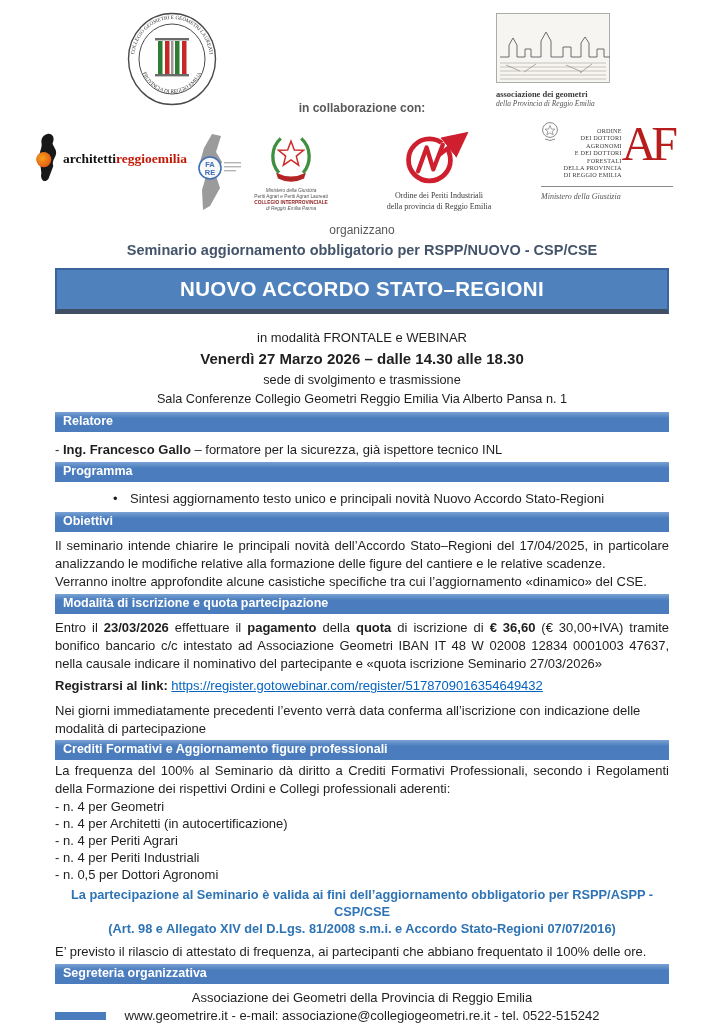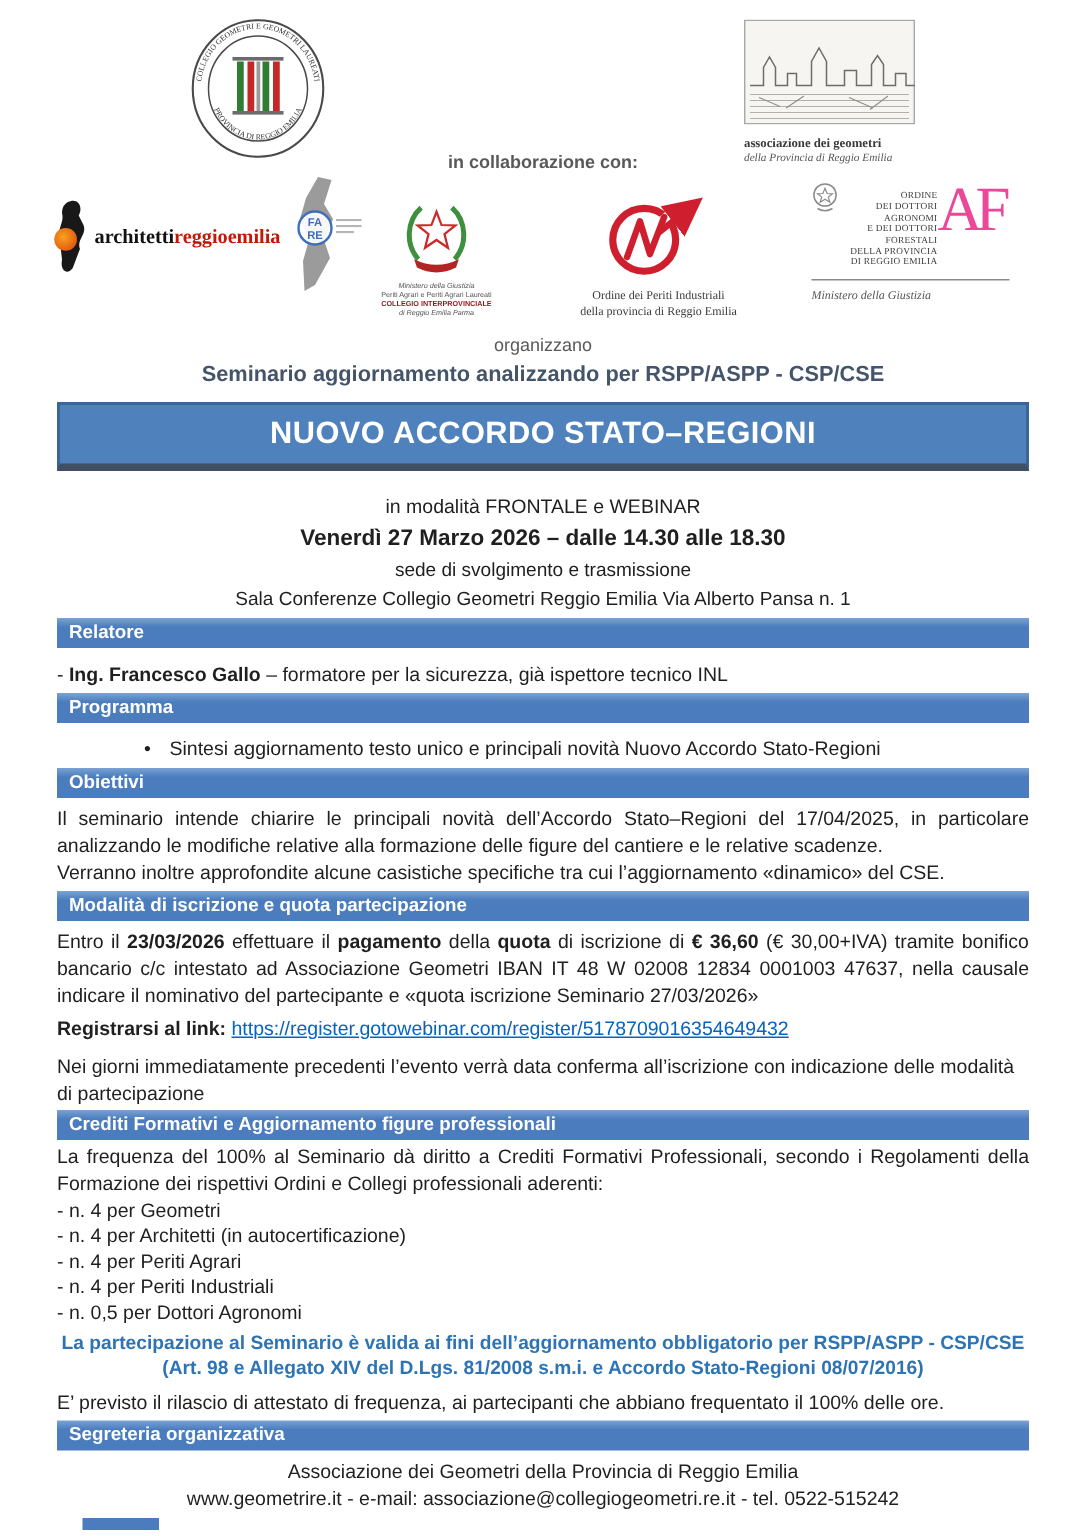--- a/index.html
+++ b/index.html
@@ -13,37 +13,37 @@
   .seal{left:127px;top:12px;width:90px;height:94px;}
   .initiative{left:182px;top:22px;width:360px;text-align:center;font-size:12px;line-height:17.5px;color:#3a3a3a;}
   .assoc{left:496px;top:13px;width:116px;}
   .assoc .cap1{font-family:"Liberation Serif",serif;font-weight:bold;font-size:8.5px;line-height:10px;color:#3a3a3a;margin-top:2px;}
   .assoc .cap2{font-family:"Liberation Serif",serif;font-style:italic;font-size:7.5px;line-height:9px;color:#555;}
   .collab{left:0;top:101px;width:724px;text-align:center;font-weight:bold;font-size:12px;color:#595959;}
 
   .lg-arch{left:35px;top:126px;width:152px;height:64px;display:flex;align-items:center;gap:1px;}
   .lg-arch .t1{font-family:"Liberation Serif",serif;font-weight:bold;font-size:13.5px;color:#111;}
   .lg-arch .t2{font-family:"Liberation Serif",serif;font-weight:bold;font-size:13.5px;color:#c21807;}
-  .lg-fare{left:190px;top:116px;width:58px;height:80px;}
+  .lg-fare{left:190px;top:132px;width:58px;height:80px;}
   .lg-minist{left:250px;top:130px;width:82px;text-align:center;}
   .lg-minist .cap{font-size:4.8px;line-height:5.9px;color:#555;}
   .lg-minist .cap.i{font-style:italic;}
   .lg-minist .cap.bold-red{font-weight:bold;color:#8b1a1a;}
   .lg-periti{left:381px;top:130px;width:116px;text-align:center;}
   .lg-periti .cap{font-family:"Liberation Serif",serif;font-size:8px;line-height:9.6px;color:#3b3b3b;margin-top:1px;}
   .lg-agro{left:541px;top:121px;width:132px;}
   .agro-row{display:flex;align-items:flex-start;}
   .agro-emblem{width:20px;flex:0 0 20px;}
   .agro-lines{flex:1;text-align:right;font-family:"Liberation Serif",serif;font-size:6.2px;line-height:7.4px;color:#3b3b3b;letter-spacing:.2px;padding-top:6px;}
-  .agro-af{flex:0 0 48px;font-family:"Liberation Serif",serif;font-size:42px;line-height:.95;color:#ec4899;letter-spacing:-5px;text-align:left;}
+  .agro-af{flex:0 0 48px;font-family:"Liberation Serif",serif;font-size:48px;line-height:.95;color:#b91c1c;letter-spacing:-5px;text-align:left;}
   .agro-rule{border-top:1px solid #8a8a8a;margin-top:7px;}
   .agro-ministry{font-family:"Liberation Serif",serif;font-style:italic;font-size:8px;color:#555;margin-top:5px;}
 
   
-  .flow{padding:0 38px;font-size:13px;line-height:18px;}
+  .flow{padding:0 55px;font-size:13px;line-height:18px;}
   .center{text-align:center;}
   .just{text-align:justify;}
   .b{font-weight:bold;}
   .organizzano{margin-top:3px;font-size:12px;color:#595959;}
   .sem-title{margin-top:2px;font-size:14.5px;font-weight:bold;color:#44546a;}
   .banner{margin-top:9px;background:#4f81bd;border:2px solid #3c649c;border-bottom:5px solid #404f63;color:#fff;
           font-weight:bold;font-size:20.5px;letter-spacing:.3px;text-align:center;padding:10px 0 11px;}
   .mode{margin-top:15px;}
   .dt{margin-top:3px;font-size:15px;font-weight:bold;}
   .venue1{margin-top:3px;font-size:12.7px;}
@@ -189,21 +189,21 @@
         <div class="agro-af">AF</div>
       </div>
       <div class="agro-rule"></div>
       <div class="agro-ministry">Ministero della Giustizia</div>
     </div>
   </div>
 
   <div class="flow">
 
     <div class="organizzano center">organizzano</div>
-    <div class="sem-title center">Seminario aggiornamento analizzando per RSPP/ASPP - CSP/CSE</div>
+    <div class="sem-title center">Seminario aggiornamento obbligatorio per RSPP/NUOVO - CSP/CSE</div>
 
     <div class="banner">NUOVO ACCORDO STATO–REGIONI</div>
 
     <div class="mode center">in modalità FRONTALE e WEBINAR</div>
     <div class="dt center">Venerdì 27 Marzo 2026 – dalle 14.30 alle 18.30</div>
     <div class="venue1 center">sede di svolgimento e trasmissione</div>
     <div class="venue2 center">Sala Conferenze Collegio Geometri Reggio Emilia Via Alberto Pansa n. 1</div>
 
     <div class="sbar m4">Relatore</div>
     <div class="speaker">
@@ -231,21 +231,21 @@
     <div class="sbar m2">Crediti Formativi e Aggiornamento figure professionali</div>
     <div class="crediti-intro just">La frequenza del 100% al Seminario dà diritto a Crediti Formativi Professionali, secondo i Regolamenti della Formazione dei rispettivi Ordini e Collegi professionali aderenti:</div>
     <div>
       <div class="cr-item">- n. 4 per Geometri</div>
       <div class="cr-item">- n. 4 per Architetti (in autocertificazione)</div>
       <div class="cr-item">- n. 4 per Periti Agrari</div>
       <div class="cr-item">- n. 4 per Periti Industriali</div>
       <div class="cr-item">- n. 0,5 per Dottori Agronomi</div>
     </div>
     <div class="note note1">La partecipazione al Seminario è valida ai fini dell’aggiornamento obbligatorio per RSPP/ASPP - CSP/CSE</div>
-    <div class="note">(Art. 98 e Allegato XIV del D.Lgs. 81/2008 s.m.i. e Accordo Stato-Regioni 08/07/2016)</div>
+    <div class="note">(Art. 98 e Allegato XIV del D.Lgs. 81/2008 s.m.i. e Accordo Stato-Regioni 07/07/2016)</div>
     <div class="attestato">E’ previsto il rilascio di attestato di frequenza, ai partecipanti che abbiano frequentato il 100% delle ore.</div>
 
     <div class="sbar m3">Segreteria organizzativa</div>
     <div class="seg1">Associazione dei Geometri della Provincia di Reggio Emilia</div>
     <div class="seg2">www.geometrire.it - e-mail: associazione@collegiogeometri.re.it - tel. 0522-515242</div>
   </div>
 
   <div class="pagebreak-bar"></div>
 </div>
 

